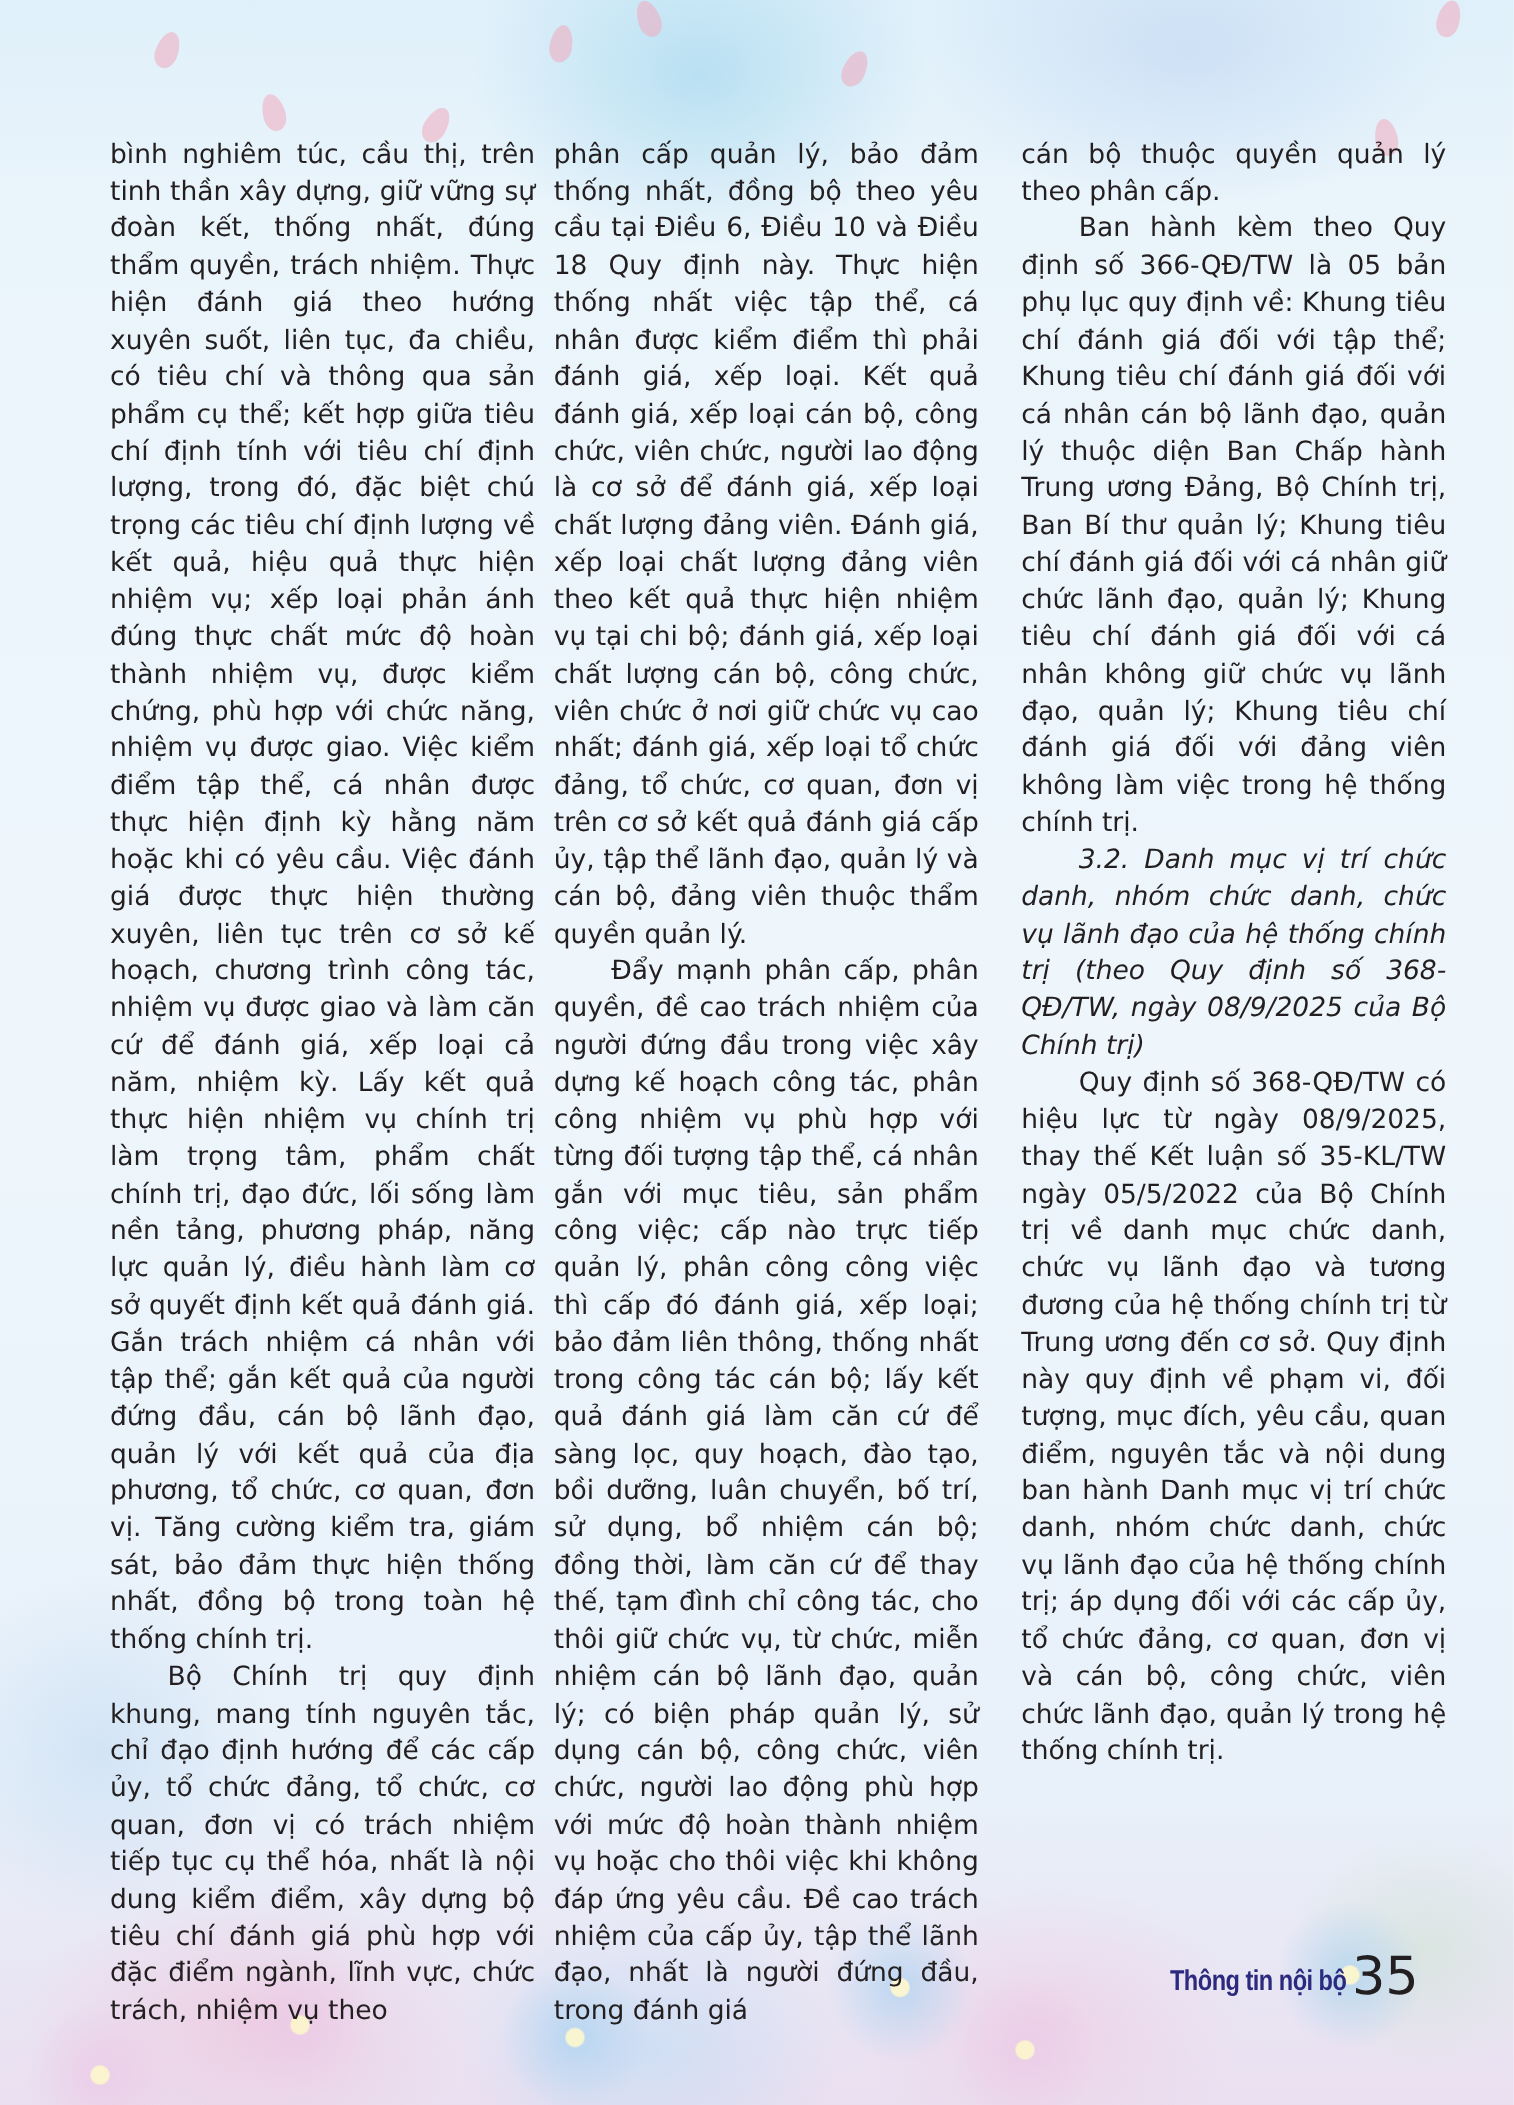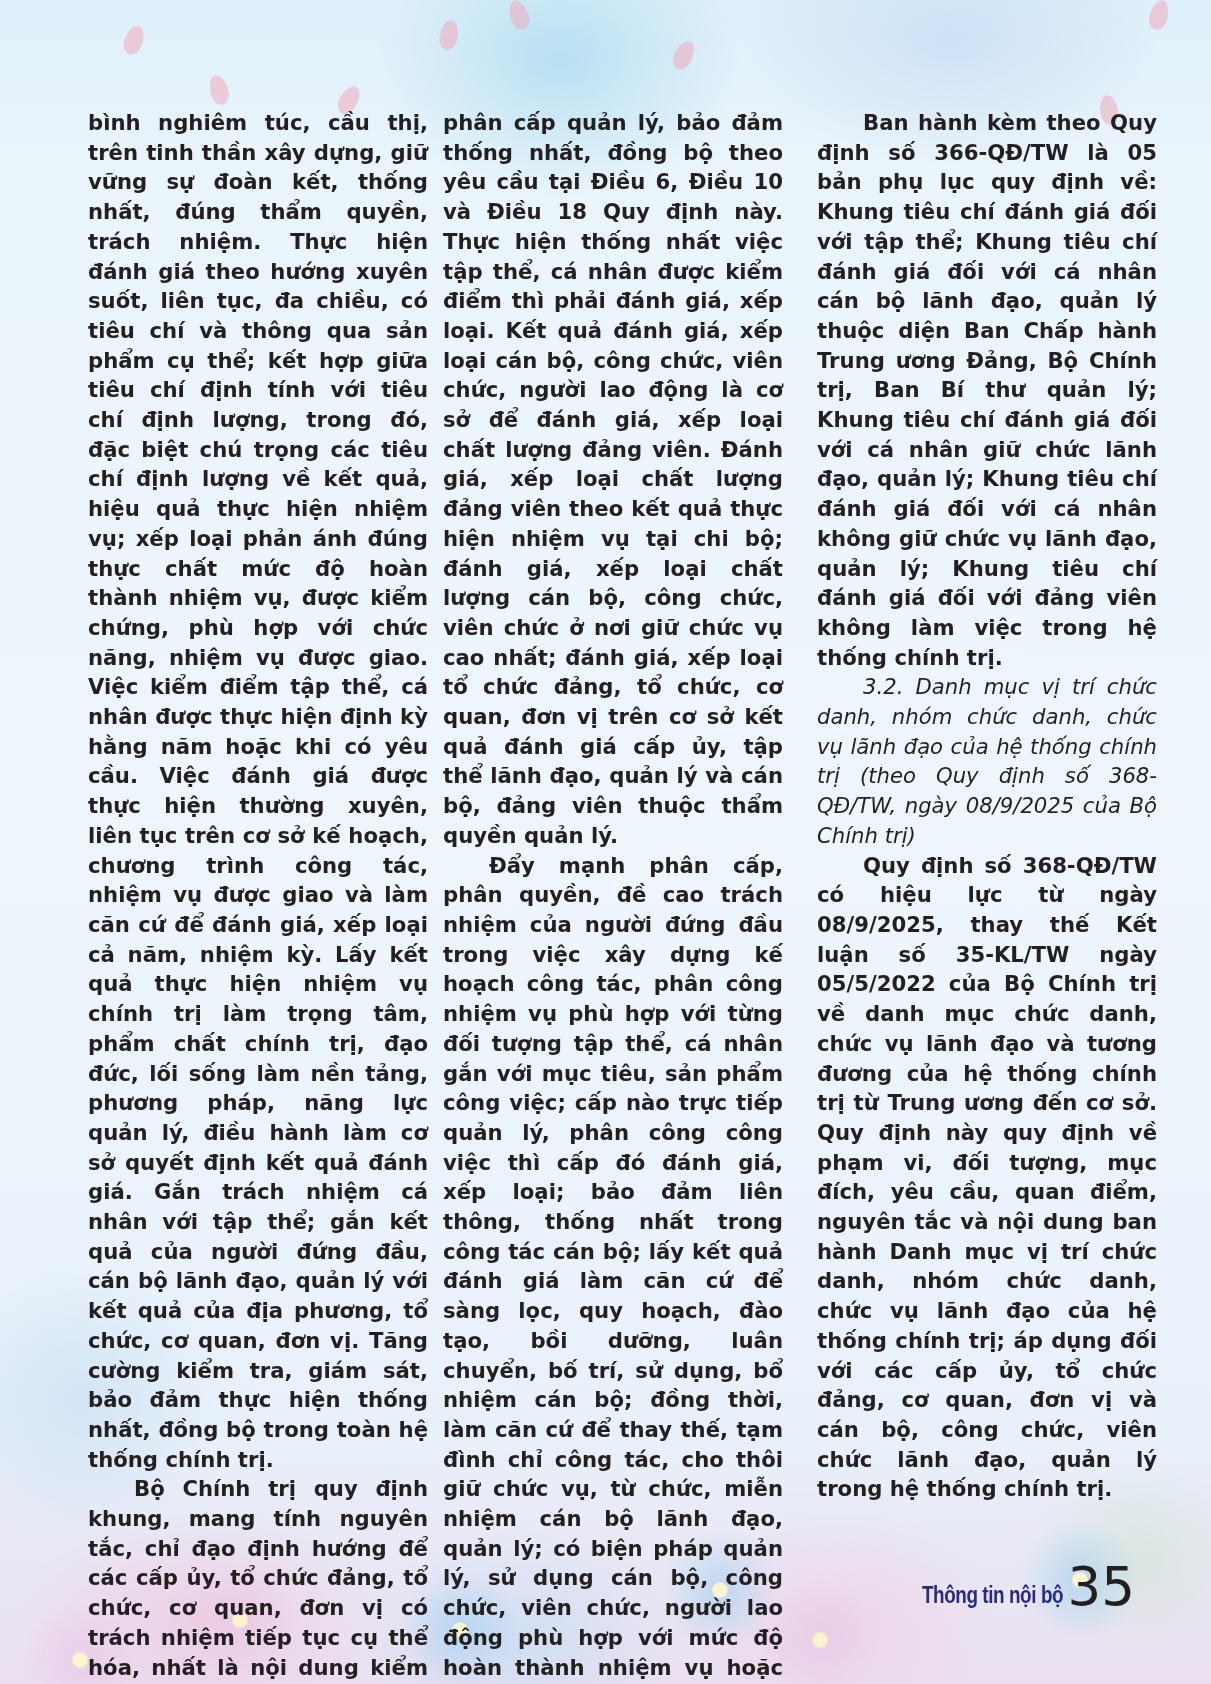--- a/index.html
+++ b/index.html
@@ -26,37 +26,37 @@
     }
     .flower.blue { background: radial-gradient(circle, rgba(255,250,200,0.8) 0 8%, rgba(170,210,240,0.6) 10%, rgba(170,210,240,0) 70%); }
     .column {
       position: absolute; top: 108px; width: 340px;
       font-size: 21.2px; line-height: 29.7px; color: #231f20;
       text-align: justify;
     }
     .col1 { left: 88px; }
     .col2 { left: 443px; }
     .col3 { left: 817px; }
-    .column p { margin: 0; font-weight: bold; }
+    .column p { margin: 0; }
     .column p.indent { text-indent: 46px; }
     .column p.heading {
       font-weight: normal; font-style: italic; text-indent: 46px;
     }
     .footer {
       position: absolute; right: 76px; top: 1560px;
       display: flex; align-items: flex-end;
     }
     .footer-title {
       font-family: "Liberation Sans", sans-serif; font-weight: bold;
       font-size: 23px; color: #2b2a7f; letter-spacing: -0.5px;
       transform: scaleX(0.82); transform-origin: right bottom;
       margin-right: 4px; margin-bottom: 4px;
     }
     .page-number {
-      font-family: "DejaVu Sans", sans-serif; font-size: 53px;
+      font-family: "DejaVu Sans", sans-serif; font-size: 42px;
       color: #231f20; line-height: 1;
     }
   </style>
 </head>
 <body>
 
 <div class="petal" style="left:125px;top:25px;transform:rotate(20deg);"></div>
 <div class="petal" style="left:210px;top:75px;transform:rotate(-15deg);"></div>
 <div class="petal" style="left:340px;top:85px;transform:rotate(30deg);"></div>
 <div class="petal" style="left:440px;top:20px;transform:rotate(10deg);"></div>
@@ -75,20 +75,21 @@
   <p>bình nghiêm túc, cầu thị, trên tinh thần xây dựng, giữ vững sự đoàn kết, thống nhất, đúng thẩm quyền, trách nhiệm. Thực hiện đánh giá theo hướng xuyên suốt, liên tục, đa chiều, có tiêu chí và thông qua sản phẩm cụ thể; kết hợp giữa tiêu chí định tính với tiêu chí định lượng, trong đó, đặc biệt chú trọng các tiêu chí định lượng về kết quả, hiệu quả thực hiện nhiệm vụ; xếp loại phản ánh đúng thực chất mức độ hoàn thành nhiệm vụ, được kiểm chứng, phù hợp với chức năng, nhiệm vụ được giao. Việc kiểm điểm tập thể, cá nhân được thực hiện định kỳ hằng năm hoặc khi có yêu cầu. Việc đánh giá được thực hiện thường xuyên, liên tục trên cơ sở kế hoạch, chương trình công tác, nhiệm vụ được giao và làm căn cứ để đánh giá, xếp loại cả năm, nhiệm kỳ. Lấy kết quả thực hiện nhiệm vụ chính trị làm trọng tâm, phẩm chất chính trị, đạo đức, lối sống làm nền tảng, phương pháp, năng lực quản lý, điều hành làm cơ sở quyết định kết quả đánh giá. Gắn trách nhiệm cá nhân với tập thể; gắn kết quả của người đứng đầu, cán bộ lãnh đạo, quản lý với kết quả của địa phương, tổ chức, cơ quan, đơn vị. Tăng cường kiểm tra, giám sát, bảo đảm thực hiện thống nhất, đồng bộ trong toàn hệ thống chính trị.</p>
   <p class="indent">Bộ Chính trị quy định khung, mang tính nguyên tắc, chỉ đạo định hướng để các cấp ủy, tổ chức đảng, tổ chức, cơ quan, đơn vị có trách nhiệm tiếp tục cụ thể hóa, nhất là nội dung kiểm điểm, xây dựng bộ tiêu chí đánh giá phù hợp với đặc điểm ngành, lĩnh vực, chức trách, nhiệm vụ theo</p>
 </div>
 
 <div class="column col2">
   <p>phân cấp quản lý, bảo đảm thống nhất, đồng bộ theo yêu cầu tại Điều 6, Điều 10 và Điều 18 Quy định này. Thực hiện thống nhất việc tập thể, cá nhân được kiểm điểm thì phải đánh giá, xếp loại. Kết quả đánh giá, xếp loại cán bộ, công chức, viên chức, người lao động là cơ sở để đánh giá, xếp loại chất lượng đảng viên. Đánh giá, xếp loại chất lượng đảng viên theo kết quả thực hiện nhiệm vụ tại chi bộ; đánh giá, xếp loại chất lượng cán bộ, công chức, viên chức ở nơi giữ chức vụ cao nhất; đánh giá, xếp loại tổ chức đảng, tổ chức, cơ quan, đơn vị trên cơ sở kết quả đánh giá cấp ủy, tập thể lãnh đạo, quản lý và cán bộ, đảng viên thuộc thẩm quyền quản lý.</p>
   <p class="indent">Đẩy mạnh phân cấp, phân quyền, đề cao trách nhiệm của người đứng đầu trong việc xây dựng kế hoạch công tác, phân công nhiệm vụ phù hợp với từng đối tượng tập thể, cá nhân gắn với mục tiêu, sản phẩm công việc; cấp nào trực tiếp quản lý, phân công công việc thì cấp đó đánh giá, xếp loại; bảo đảm liên thông, thống nhất trong công tác cán bộ; lấy kết quả đánh giá làm căn cứ để sàng lọc, quy hoạch, đào tạo, bồi dưỡng, luân chuyển, bố trí, sử dụng, bổ nhiệm cán bộ; đồng thời, làm căn cứ để thay thế, tạm đình chỉ công tác, cho thôi giữ chức vụ, từ chức, miễn nhiệm cán bộ lãnh đạo, quản lý; có biện pháp quản lý, sử dụng cán bộ, công chức, viên chức, người lao động phù hợp với mức độ hoàn thành nhiệm vụ hoặc cho thôi việc khi không đáp ứng yêu cầu. Đề cao trách nhiệm của cấp ủy, tập thể lãnh đạo, nhất là người đứng đầu, trong đánh giá</p>
 </div>
 
 <div class="column col3">
+  <p>cán bộ thuộc quyền quản lý theo phân cấp.</p>
   <p class="indent">Ban hành kèm theo Quy định số 366-QĐ/TW là 05 bản phụ lục quy định về: Khung tiêu chí đánh giá đối với tập thể; Khung tiêu chí đánh giá đối với cá nhân cán bộ lãnh đạo, quản lý thuộc diện Ban Chấp hành Trung ương Đảng, Bộ Chính trị, Ban Bí thư quản lý; Khung tiêu chí đánh giá đối với cá nhân giữ chức lãnh đạo, quản lý; Khung tiêu chí đánh giá đối với cá nhân không giữ chức vụ lãnh đạo, quản lý; Khung tiêu chí đánh giá đối với đảng viên không làm việc trong hệ thống chính trị.</p>
   <p class="heading">3.2. Danh mục vị trí chức danh, nhóm chức danh, chức vụ lãnh đạo của hệ thống chính trị (theo Quy định số 368-QĐ/TW, ngày 08/9/2025 của Bộ Chính trị)</p>
   <p class="indent">Quy định số 368-QĐ/TW có hiệu lực từ ngày 08/9/2025, thay thế Kết luận số 35-KL/TW ngày 05/5/2022 của Bộ Chính trị về danh mục chức danh, chức vụ lãnh đạo và tương đương của hệ thống chính trị từ Trung ương đến cơ sở. Quy định này quy định về phạm vi, đối tượng, mục đích, yêu cầu, quan điểm, nguyên tắc và nội dung ban hành Danh mục vị trí chức danh, nhóm chức danh, chức vụ lãnh đạo của hệ thống chính trị; áp dụng đối với các cấp ủy, tổ chức đảng, cơ quan, đơn vị và cán bộ, công chức, viên chức lãnh đạo, quản lý trong hệ thống chính trị.</p>
 </div>
 
 <div class="footer">
   <span class="footer-title" style="color: rgb(43, 42, 127);">Thông tin nội bộ</span>
   <span class="page-number">35</span>
 </div>
 

